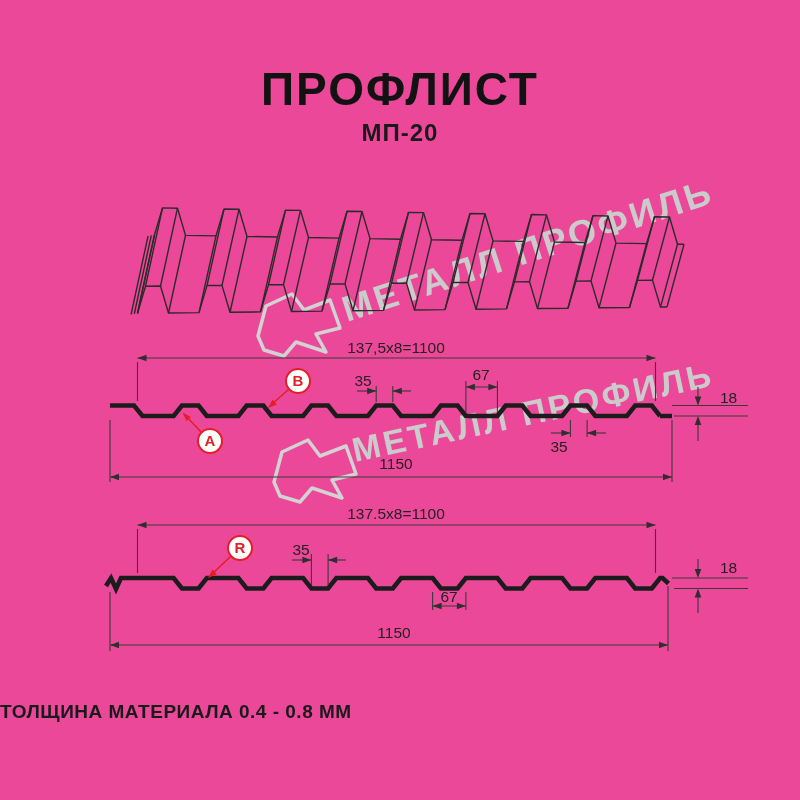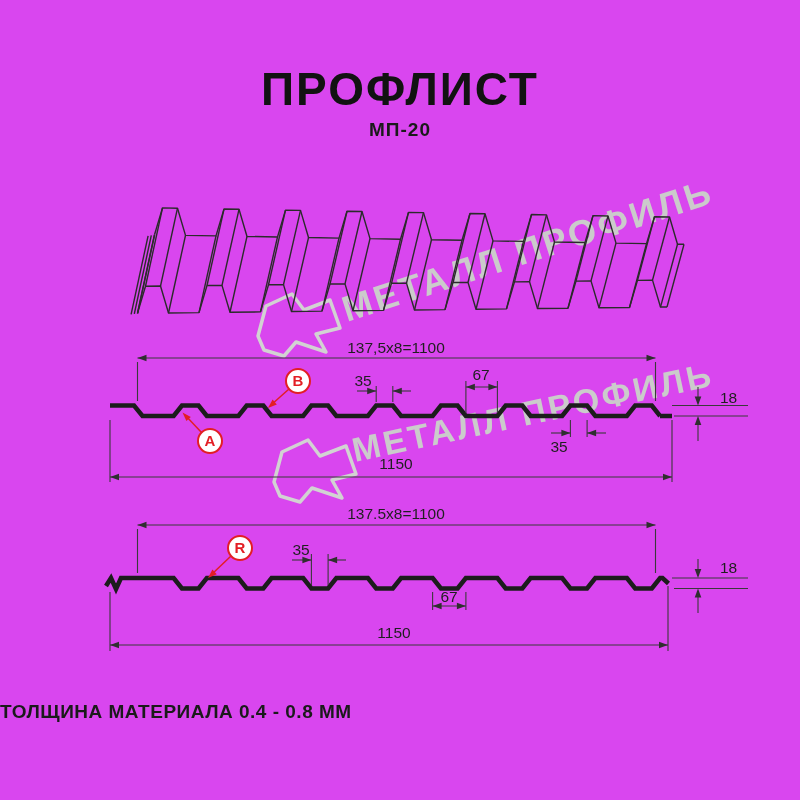--- a/index.html
+++ b/index.html
@@ -1,21 +1,21 @@
 <!DOCTYPE html>
 <html><head>
 <meta charset="utf-8">
 <style>
   html,body{margin:0;padding:0;background:#fff}
-  .page{position:relative;width:800px;height:800px;background:#d946ef;overflow:hidden;
+  .page{position:relative;width:800px;height:800px;background:#ec4899;overflow:hidden;
         font-family:"Liberation Sans",sans-serif}
   .title{position:absolute;top:62px;left:0;width:100%;text-align:center;
          font-size:46px;font-weight:bold;letter-spacing:2px;color:#121212}
   .subtitle{position:absolute;top:119px;left:0;width:100%;text-align:center;
-         font-size:19px;font-weight:bold;letter-spacing:1px;color:#1a1a1a}
+         font-size:24px;font-weight:bold;letter-spacing:1px;color:#1a1a1a}
   .footer{position:absolute;top:701px;left:0;width:100%;text-align:left;
          font-size:19px;font-weight:bold;letter-spacing:.5px;color:#1a1a1a}
   svg.draw{position:absolute;left:0;top:0}
   .thick{stroke:#1c1c1c;stroke-width:4.5;fill:none;stroke-linejoin:miter}
   .thin{stroke:#3a3a3a;stroke-width:1.1;fill:none}
   .sheet{stroke:#2b2b2b;stroke-width:1.4;fill:none;stroke-linejoin:round}
   .afill{fill:#2f2f2f}
   .dimtxt{font-family:"Liberation Sans",sans-serif;font-size:15.5px;fill:#1f1f1f;text-anchor:middle}
   .dimtxt.start{text-anchor:start}
   .mc{stroke:#e31e24;stroke-width:2;fill:#fff}

